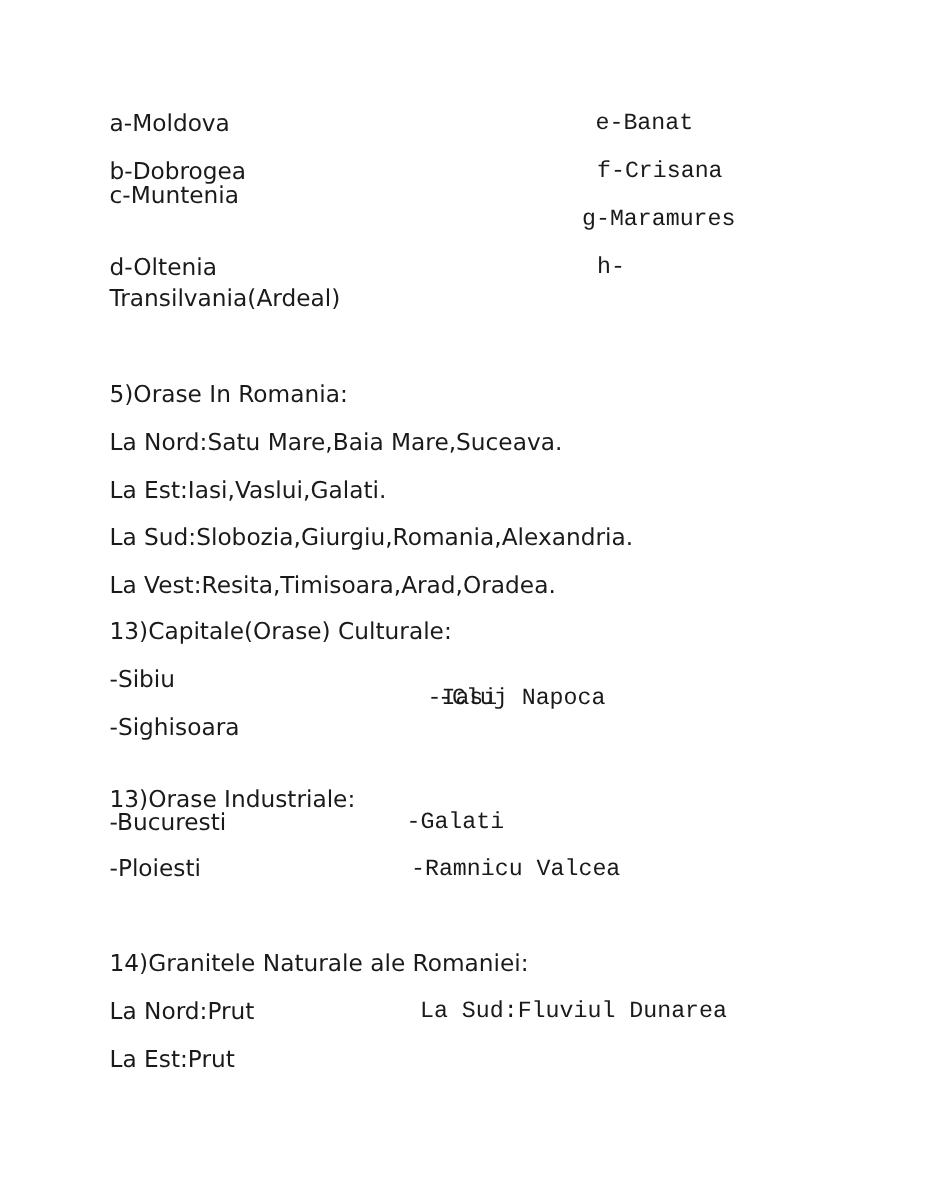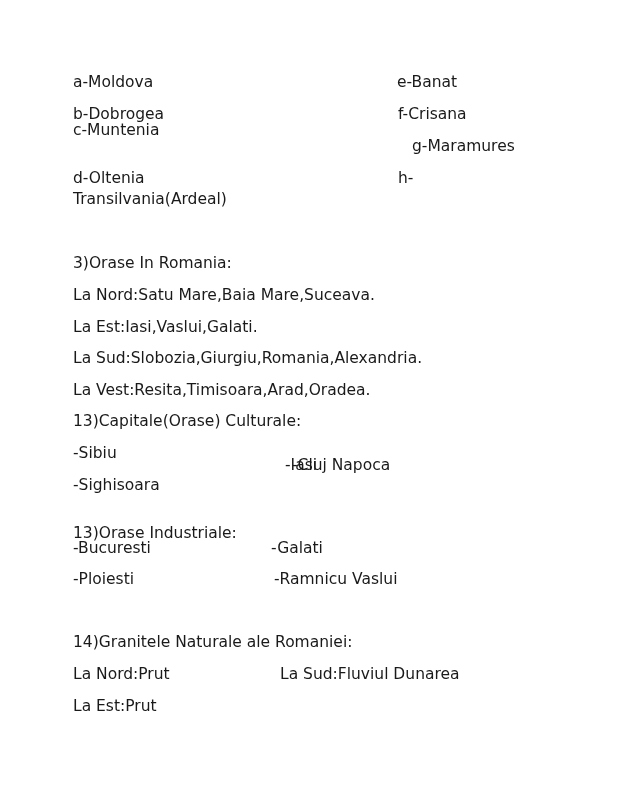--- a/index.html
+++ b/index.html
@@ -1,53 +1,53 @@
 <!DOCTYPE html>
 <html><head>
 <meta charset="utf-8">
 <style>
   html, body { margin: 0; padding: 0; background: #ffffff; }
   body { width: 618px; height: 800px; position: relative; overflow: hidden;
          font-family: "DejaVu Sans", sans-serif; font-size: 15.5px; color: #1a1a1a; }
   .line { position: absolute; left: 73px; white-space: pre; line-height: 18px; }
-  .col2 { position: absolute; white-space: pre; line-height: 18px; }
+  .col2 { position: absolute; white-space: pre; line-height: 18px; font-family: Liberation Mono, monospace; }
 </style>
 </head>
 <body>
 
 <div>
 
   <div class="line" style="top:73px">a-Moldova</div>
   <div class="col2" style="top:73px;left:397px">e-Banat</div>
 
   <div class="line" style="top:105px">b-Dobrogea</div>
   <div class="col2" style="top:105px;left:398px">f-Crisana</div>
 
   <div class="line" style="top:121px">c-Muntenia</div>
-  <div class="col2" style="top:137px;left:412px">g-Maramures</div>
+  <div class="col2" style="top:137px;left:388px">g-Maramures</div>
 
   <div class="line" style="top:169px">d-Oltenia</div>
   <div class="col2" style="top:169px;left:398px">h-</div>
   <div class="line" style="top:190px">Transilvania(Ardeal)</div>
 
-  <div class="line" style="top:254px">3)Orase In Romania:</div>
+  <div class="line" style="top:254px">5)Orase In Romania:</div>
   <div class="line" style="top:286px">La Nord:Satu Mare,Baia Mare,Suceava.</div>
   <div class="line" style="top:318px">La Est:Iasi,Vaslui,Galati.</div>
   <div class="line" style="top:349px">La Sud:Slobozia,Giurgiu,Romania,Alexandria.</div>
   <div class="line" style="top:381px">La Vest:Resita,Timisoara,Arad,Oradea.</div>
 
   <div class="line" style="top:412px">13)Capitale(Orase) Culturale:</div>
   <div class="line" style="top:444px">-Sibiu</div>
   <div class="col2" style="top:456px;left:292px">-Cluj Napoca</div>
   <div class="line" style="top:476px">-Sighisoara</div>
   <div class="col2" style="top:456px;left:285px">-Iasi</div>
 
   <div class="line" style="top:524px">13)Orase Industriale:</div>
   <div class="line" style="top:539px">-Bucuresti</div>
   <div class="col2" style="top:539px;left:271px">-Galati</div>
   <div class="line" style="top:570px">-Ploiesti</div>
-  <div class="col2" style="top:570px;left:274px">-Ramnicu Vaslui</div>
+  <div class="col2" style="top:570px;left:274px">-Ramnicu Valcea</div>
 
   <div class="line" style="top:633px">14)Granitele Naturale ale Romaniei:</div>
   <div class="line" style="top:665px">La Nord:Prut</div>
   <div class="col2" style="top:665px;left:280px">La Sud:Fluviul Dunarea</div>
   <div class="line" style="top:697px">La Est:Prut</div>
 </div>
 
 </body></html>

